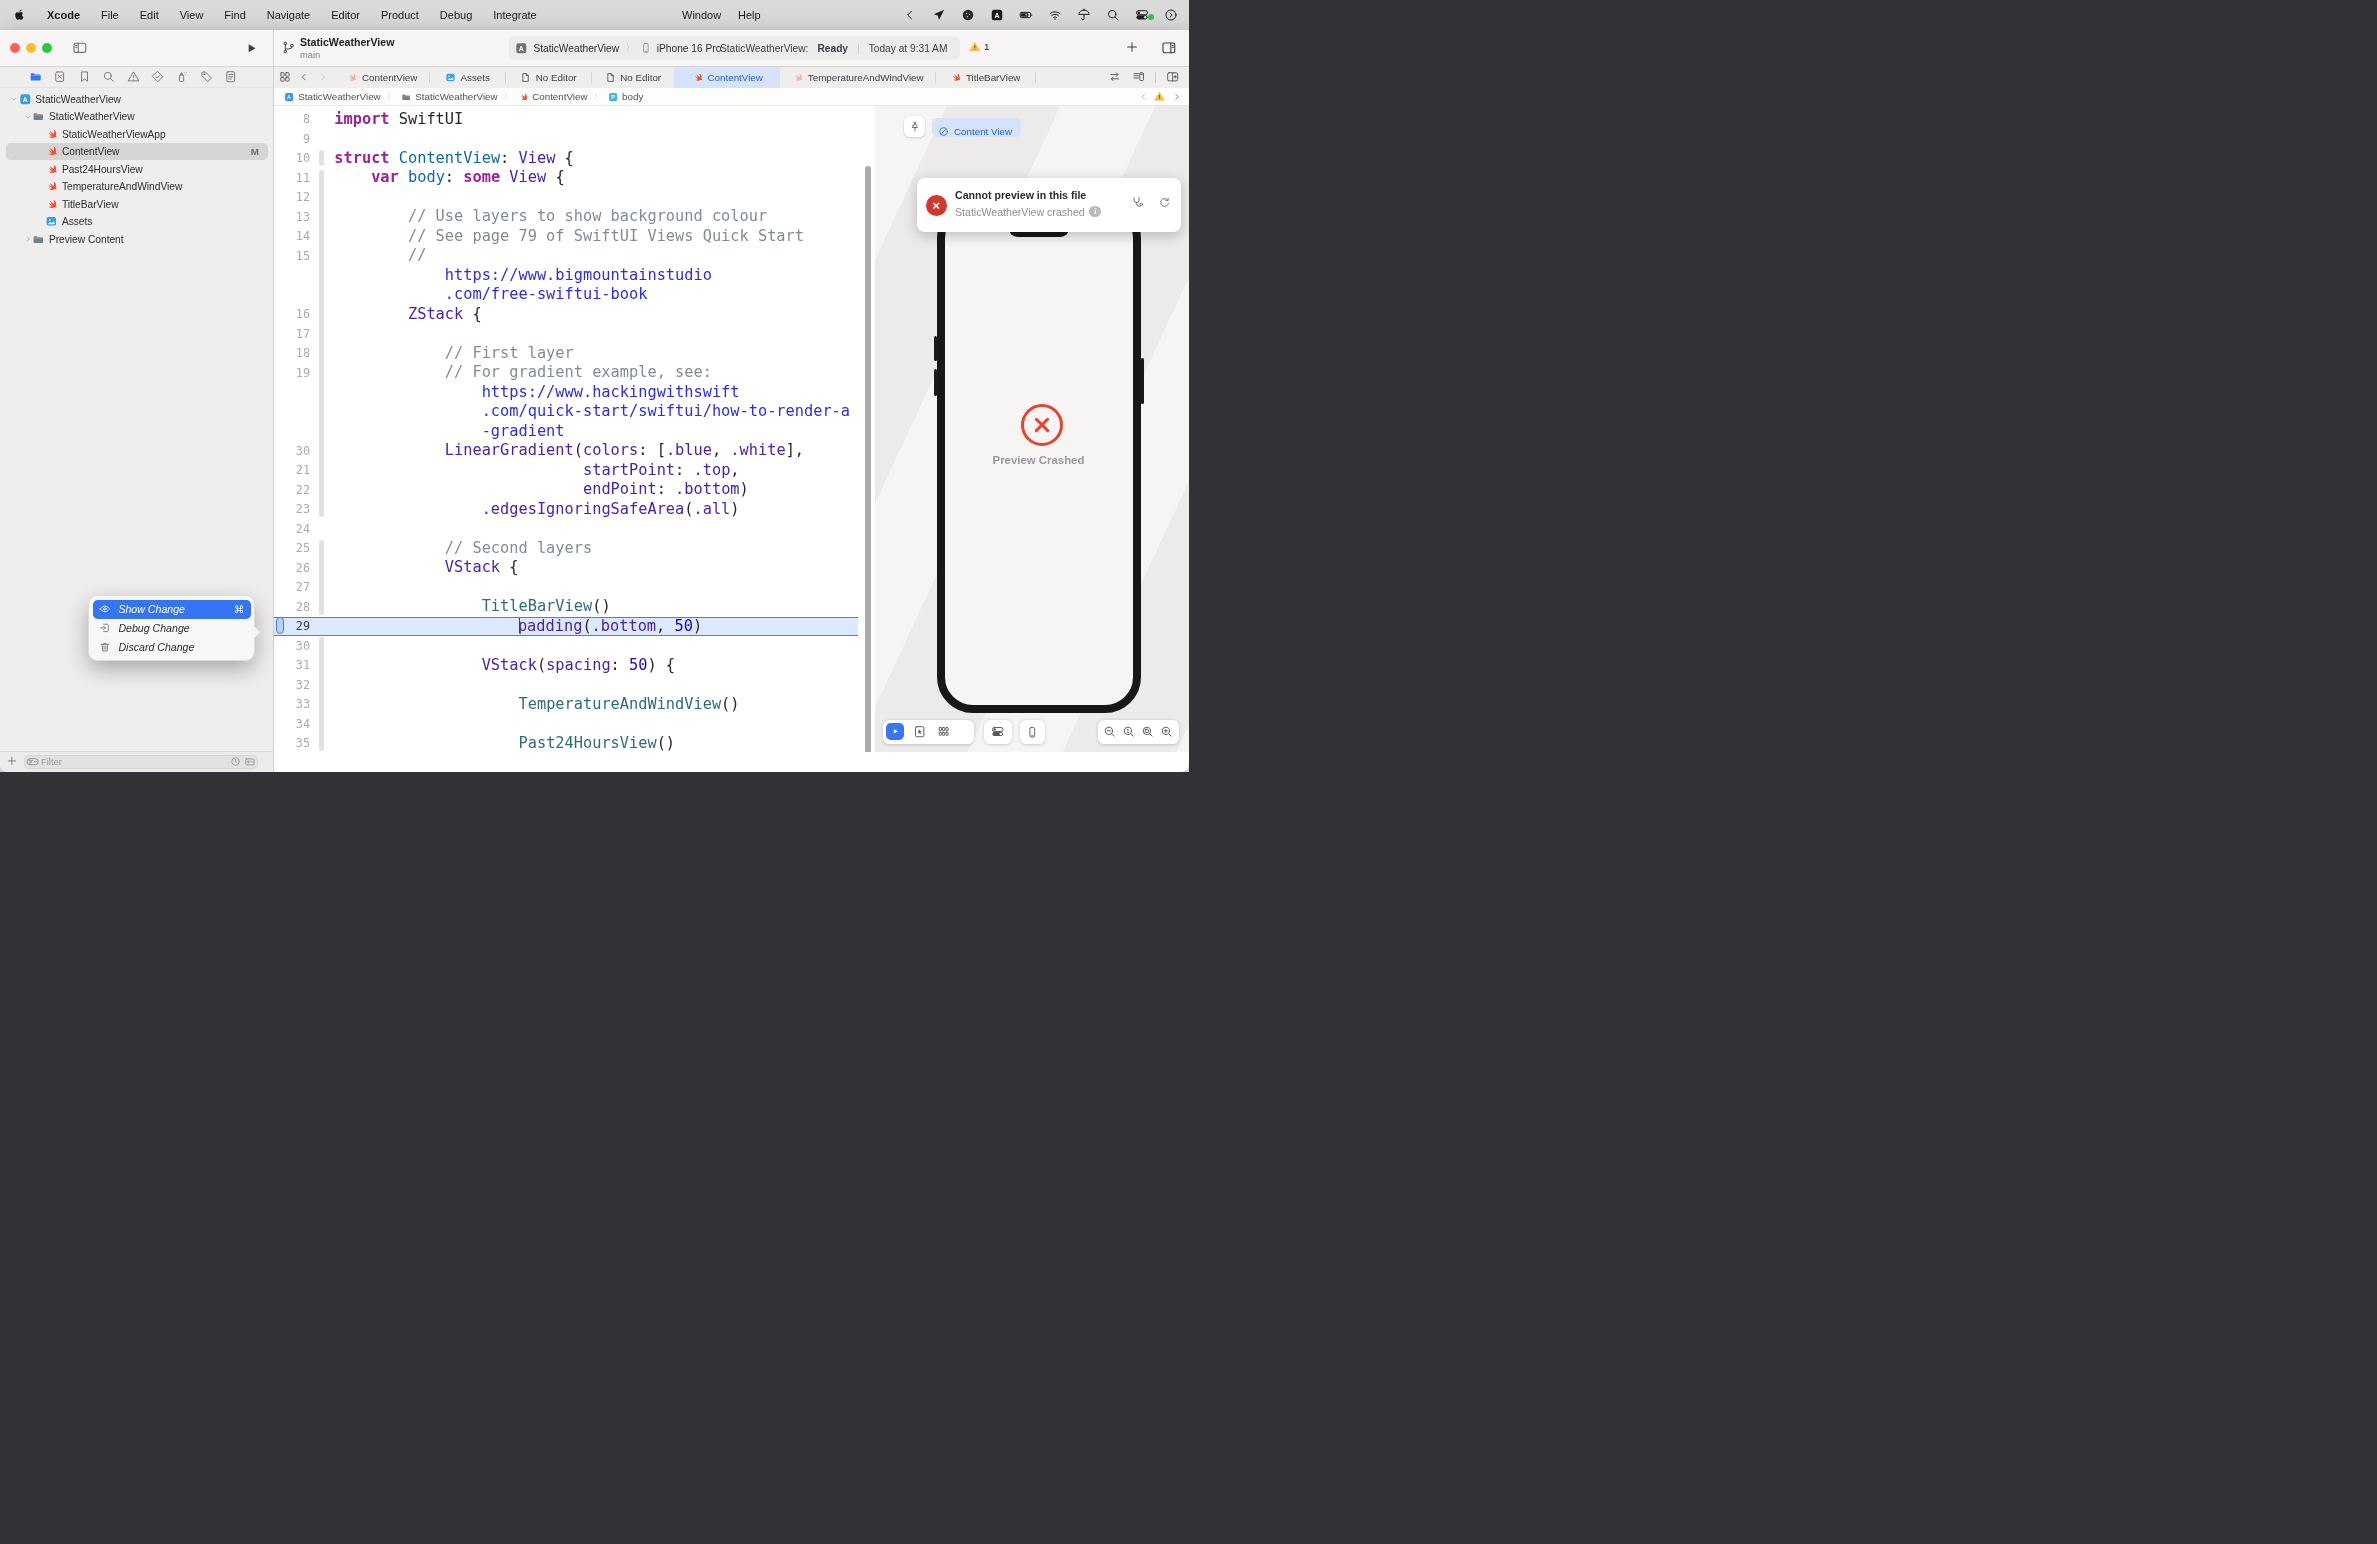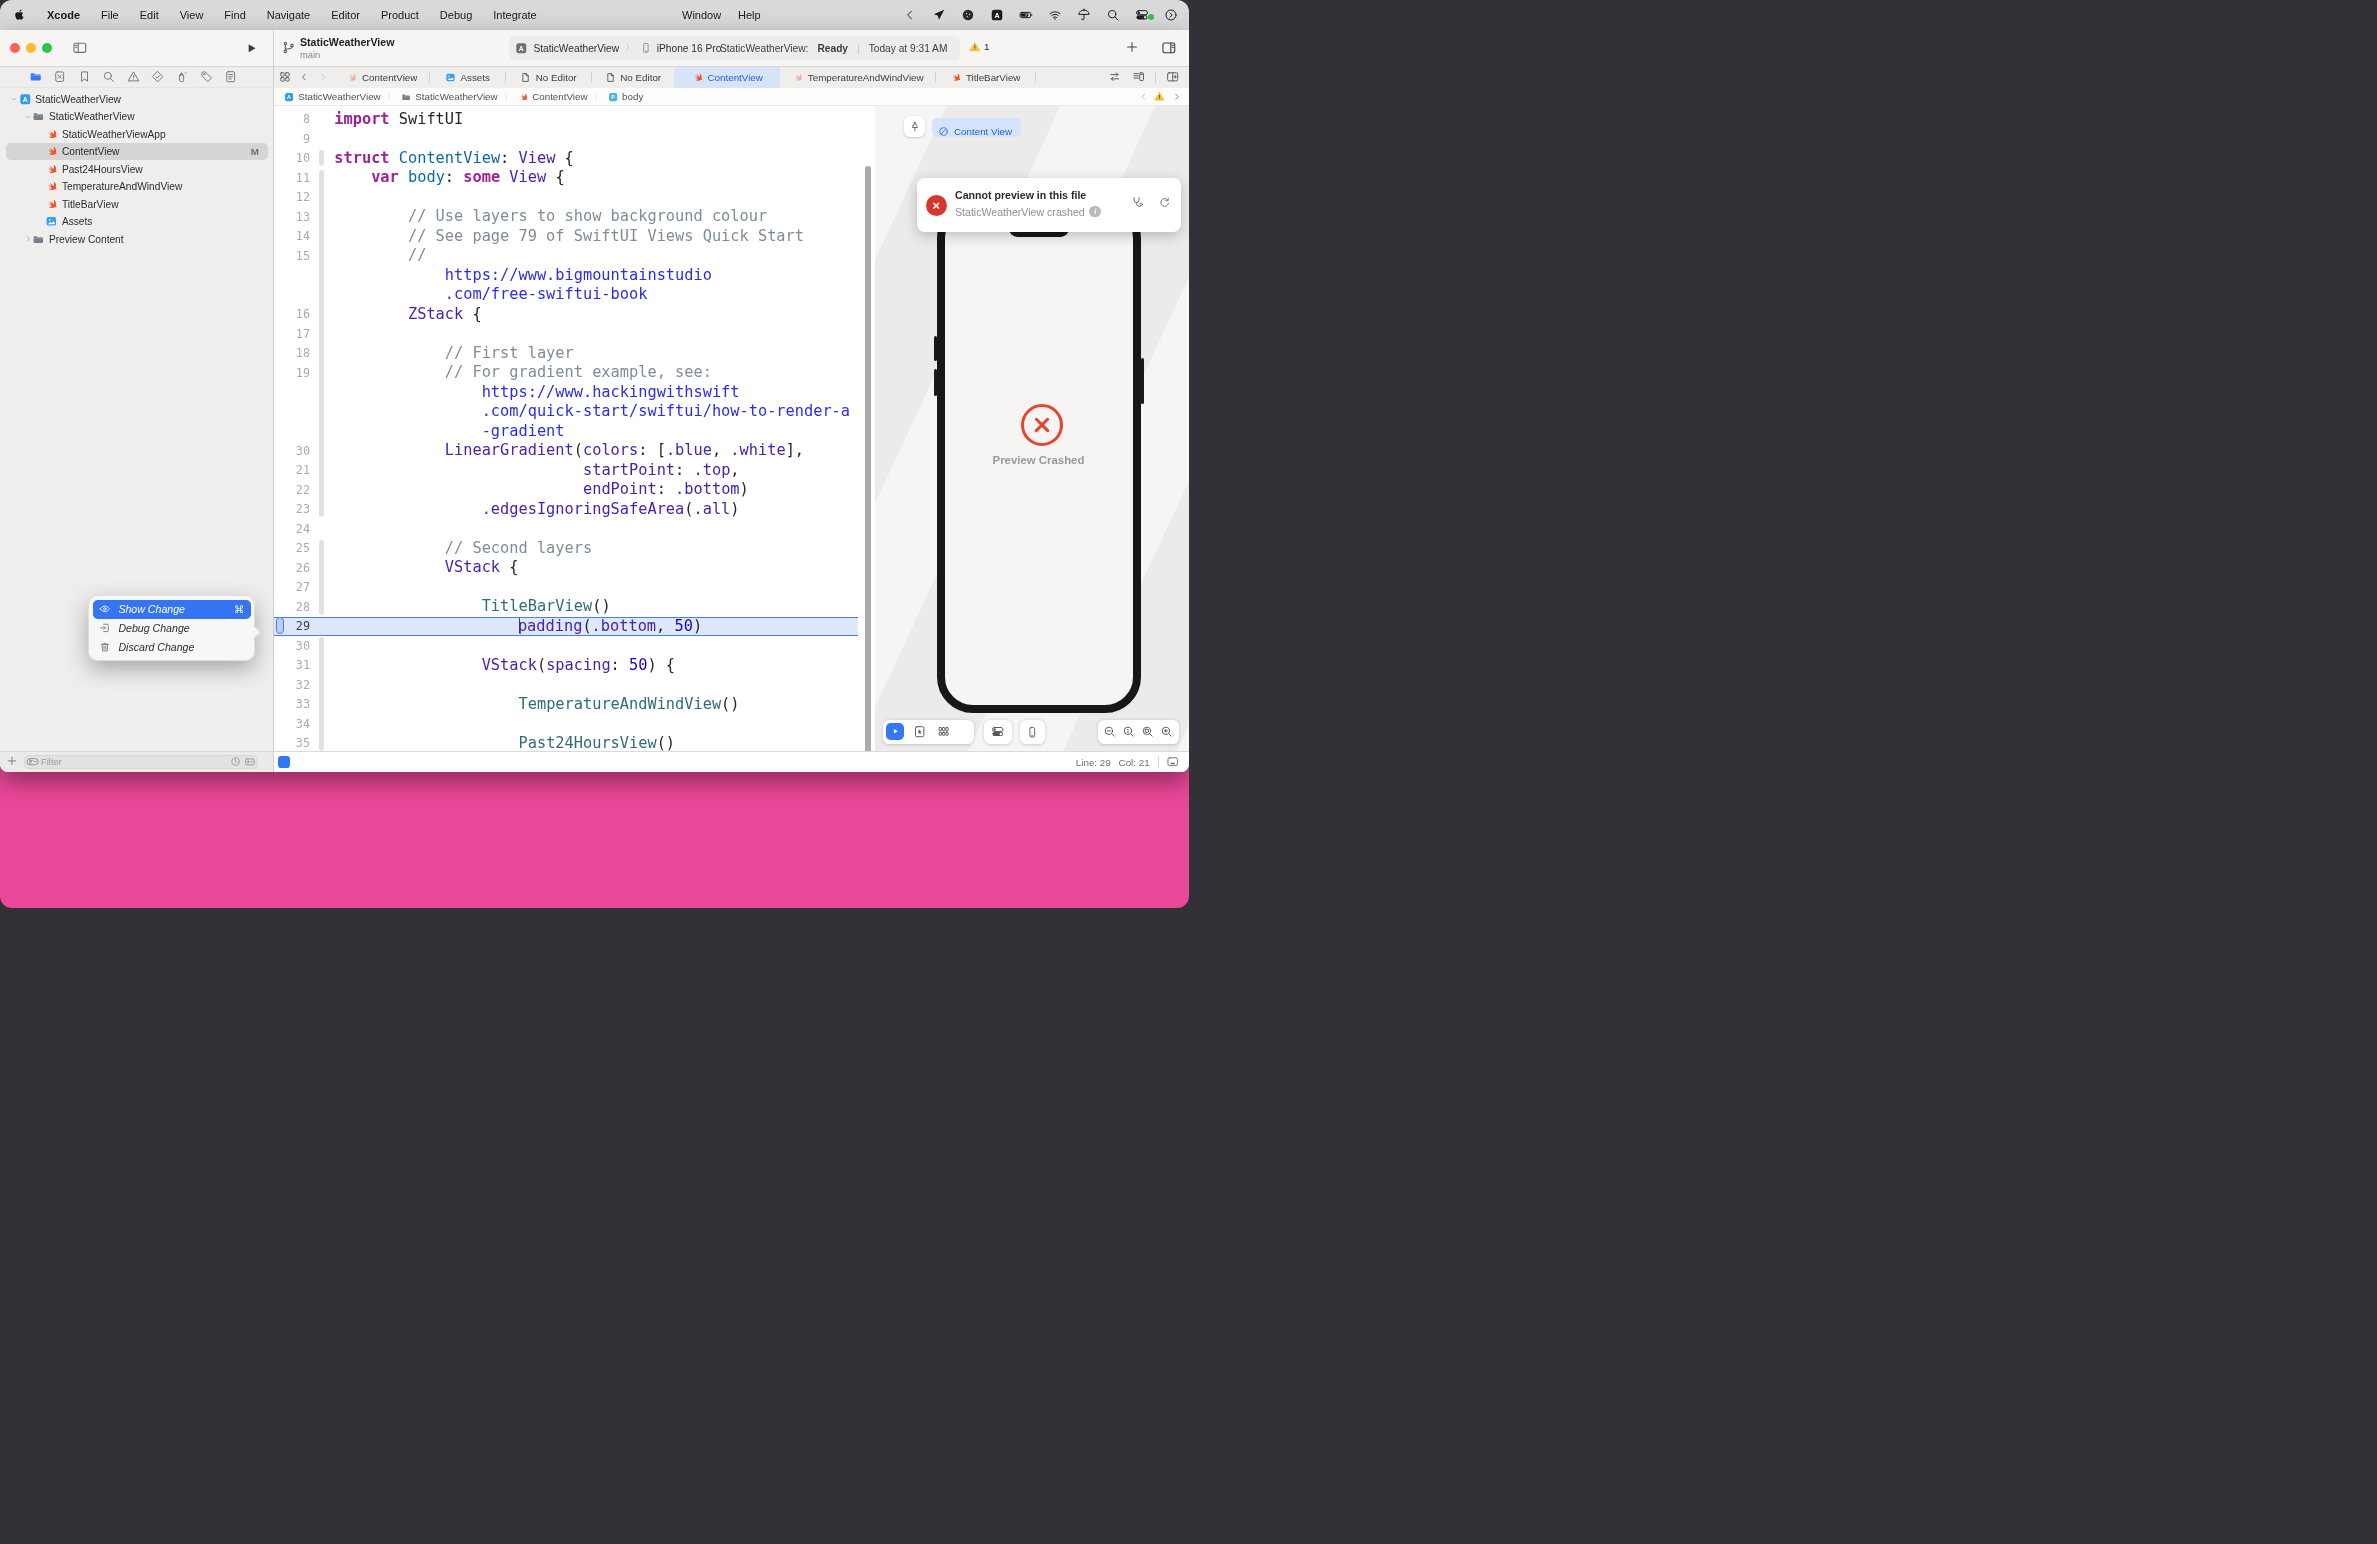--- a/index.html
+++ b/index.html
@@ -1,17 +1,17 @@
 <!DOCTYPE html>
 <html style="font-size:12.6px"><head>
 <meta charset="utf-8">
 <style>
   html,body{margin:0;padding:0;background:#323236;}
-  #screen{position:relative;width:1189px;height:908px;overflow:hidden;background:#ec4899;
-    font-family:"Liberation Sans","DejaVu Sans",sans-serif;color:#1d1d1f;border-radius:12px;}
+  #screen{position:relative;width:1189px;height:772px;overflow:hidden;background:#ffffff;
+    font-family:"Liberation Sans","DejaVu Sans",sans-serif;color:#1d1d1f;}
   .ni{display:inline-flex;align-items:center;justify-content:center;vertical-align:middle;}
   .ni svg{display:block;}
   
   .menubar{position:absolute;top:0;left:0;right:0;height:30px;background:#D9D9D9;font-size:11px;}
   .mb-left{position:absolute;left:12.6px;top:0;height:30px;display:flex;align-items:center;gap:21px;}
   .mb-item{color:#1a1a1a;}
   .mb-item.first{font-weight:700;}
   .mb-abs{position:absolute;top:0;height:30px;display:flex;align-items:center;}
   .mb-icons{position:absolute;right:11px;top:0;height:30px;display:flex;align-items:center;gap:15px;color:#1d1d1f;}
   .cc-wrap{position:relative;}
@@ -819,34 +819,20 @@
           </span>
           <span class="ni">
             <svg width="13.4" height="13.4" viewBox="0 0 24 24" fill="none" stroke="currentColor" stroke-width="1.7" stroke-linecap="round" stroke-linejoin="round">
               <circle cx="10.5" cy="10.5" r="6.5"></circle>
               <path d="M15.4 15.4l4.6 4.6M7.8 10.5h5.4M10.5 7.8v5.4"></path>
             </svg>
           </span>
         </div>
     </div>
 
-    <div class="statusbar">
-      <div class="bluesq"></div>
-      <div class="sb-right">
-        <span>Line: 29</span>
-        <span>Col: 21</span>
-        <span class="sb-sep"></span>
-        <span class="ni">
-            <svg width="13.4" height="13.4" viewBox="0 0 24 24" fill="none" stroke="currentColor" stroke-width="1.7" stroke-linecap="round" stroke-linejoin="round">
-              <rect x="3.5" y="5" width="17" height="14" rx="3"></rect>
-              <rect x="8" y="13.8" width="8" height="2.6" rx="1" fill="currentColor" stroke="none"></rect>
-            </svg>
-          </span>
-      </div>
-    </div>
 
     <div class="ctxmenu" id="ctxmenu">
       <div class="tail"></div>
     <div class="ctxitem selected">
           <span class="cicon">
             <svg width="11.8" height="11.8" viewBox="0 0 24 24" fill="none" stroke="currentColor" stroke-width="1.7" stroke-linecap="round" stroke-linejoin="round">
               <path d="M2.5 12S6.5 6.2 12 6.2 21.5 12 21.5 12 17.5 17.8 12 17.8 2.5 12 2.5 12z"></path>
               <circle cx="12" cy="12" r="2.6"></circle>
             </svg>
           </span>

